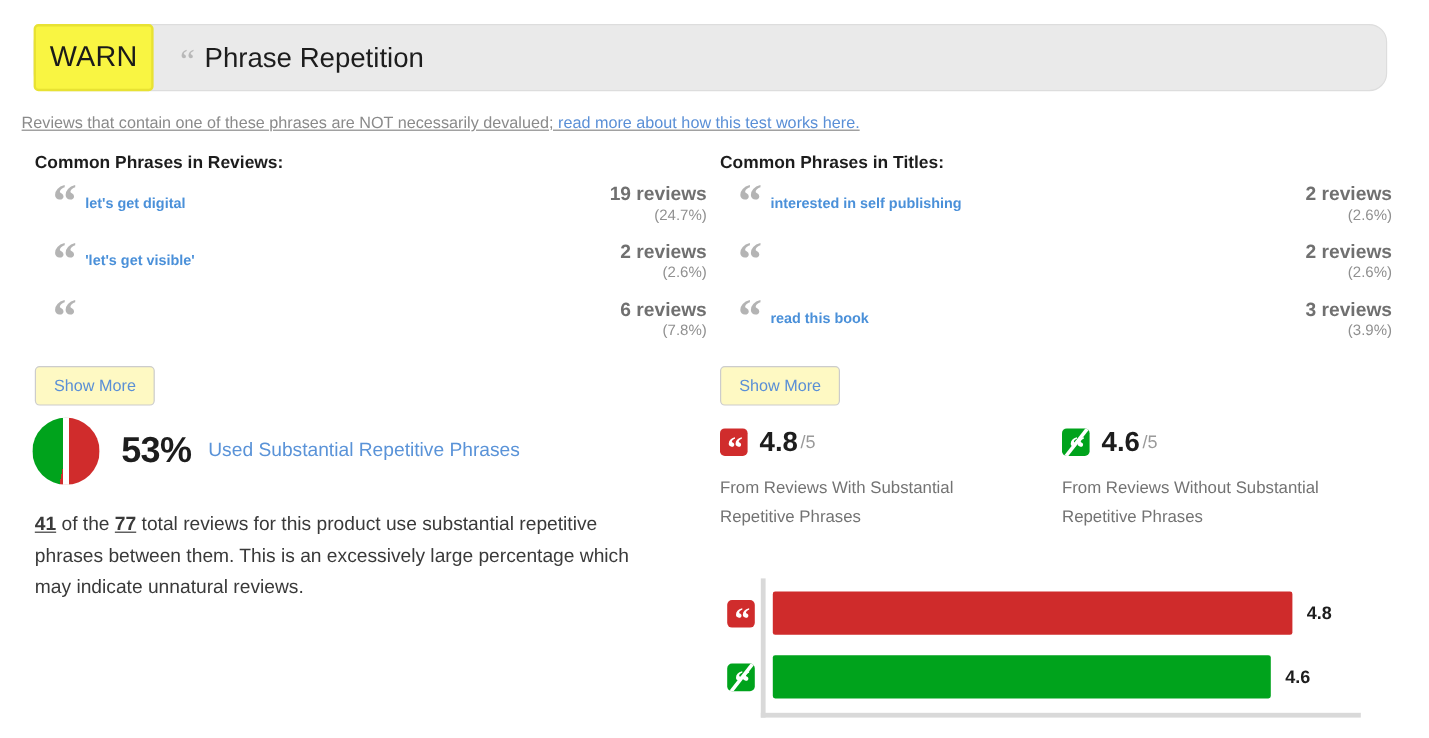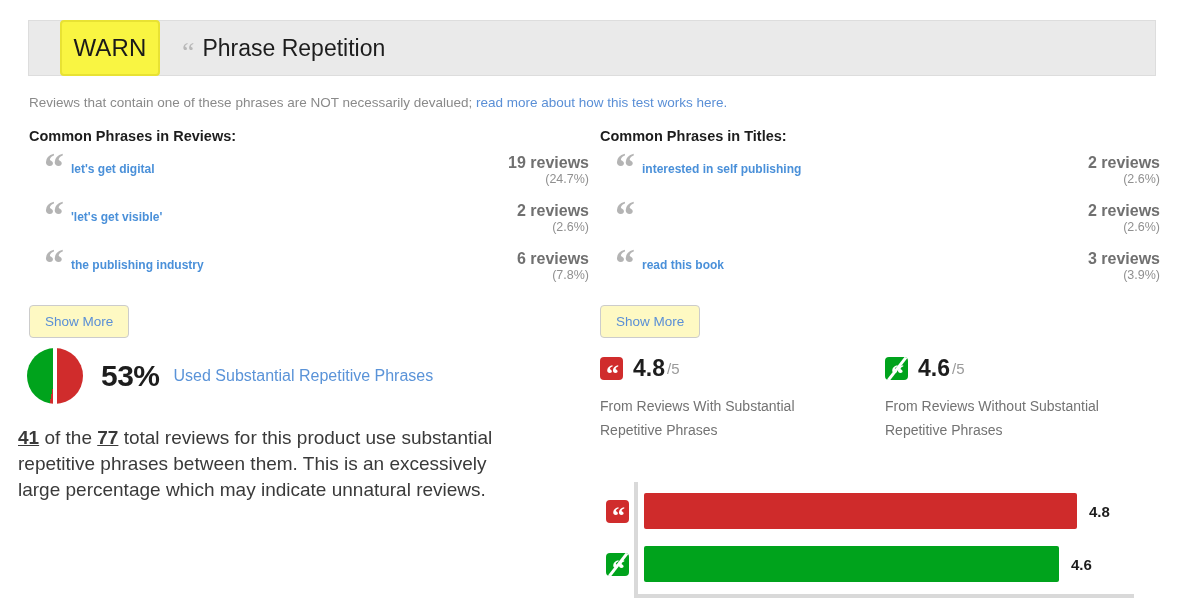--- a/index.html
+++ b/index.html
@@ -12,22 +12,22 @@
     overflow: hidden;
   }
   .page { position: relative; width: 1191px; height: 615px; }
 
   
   .header-bar {
     position: absolute; left: 28px; top: 20px;
     width: 1128px; height: 56px;
     background: #eaeaea;
     border: 1px solid #dddddd;
-    border-radius: 0;
-    display: flex; align-items: stretch; padding-left: 32px;
+    border-radius: 15px;
+    display: flex; align-items: stretch;
   }
   .warn-badge {
     width: 100px;
     margin: -1px 0 -1px -1px;
     background: #f9f542;
     border: 2px solid #e8e233;
     border-radius: 4px;
     display: flex; align-items: center; justify-content: center;
     font-size: 24px; font-weight: 400; color: #1a1a1a;
     letter-spacing: 0.2px;
@@ -41,22 +41,22 @@
     font-family: "Liberation Serif", serif;
     position: relative; top: 4px;
     letter-spacing: -2px;
   }
   .header-title {
     font-size: 23px; color: #1d1d1d; font-weight: 400;
   }
 
   
   .subtitle {
-    position: absolute; left: 29px; top: 95px;
-    font-size: 13.5px; color: #8a8a8a;
+    position: absolute; left: 18px; top: 95px;
+    font-size: 13.5px; color: #8a8a8a; text-decoration: underline;
   }
   .subtitle a { color: #5a8fd6; text-decoration: none; }
 
   
   .col-left  { position: absolute; left: 29px; top: 128px; width: 560px; }
   .col-right { position: absolute; left: 600px; top: 128px; width: 560px; }
 
   .col-heading {
     font-size: 14.5px; font-weight: bold; color: #1d1d1d;
     margin-bottom: 11px;
@@ -113,23 +113,23 @@
   }
   .pie-pct {
     font-size: 30px; font-weight: bold; color: #1d1d1d;
     margin-left: 18px; letter-spacing: -0.5px;
   }
   .pie-label {
     font-size: 16px; color: #5a93d8; margin-left: 14px;
   }
 
   .body-text {
-    position: absolute; left: 18px; top: 425px;
+    position: absolute; left: 29px; top: 425px;
     width: 512px;
-    font-size: 19px; line-height: 26px; color: #3a3a3a;
+    font-size: 16px; line-height: 26px; color: #3a3a3a;
   }
   .body-text b { font-weight: bold; text-decoration: underline; }
 
   
   .ratings {
     position: absolute; left: 600px; top: 355px;
     display: flex;
   }
   .rating-block { width: 285px; }
   .rating-head { display: flex; align-items: center; }
@@ -218,21 +218,20 @@
       </div>
       <div class="phrase-stats">
         <div class="stat-count">2 reviews</div>
         <div class="stat-pct">(2.6%)</div>
       </div>
     </div>
 
     <div class="phrase-row">
       <div class="phrase-left">
         <span class="phrase-quote">“</span>
-        <a class="phrase-text" href="#">the publishing industry</a>
       </div>
       <div class="phrase-stats">
         <div class="stat-count">6 reviews</div>
         <div class="stat-pct">(7.8%)</div>
       </div>
     </div>
 
     <div class="show-more">Show More</div>
   </div>
 

